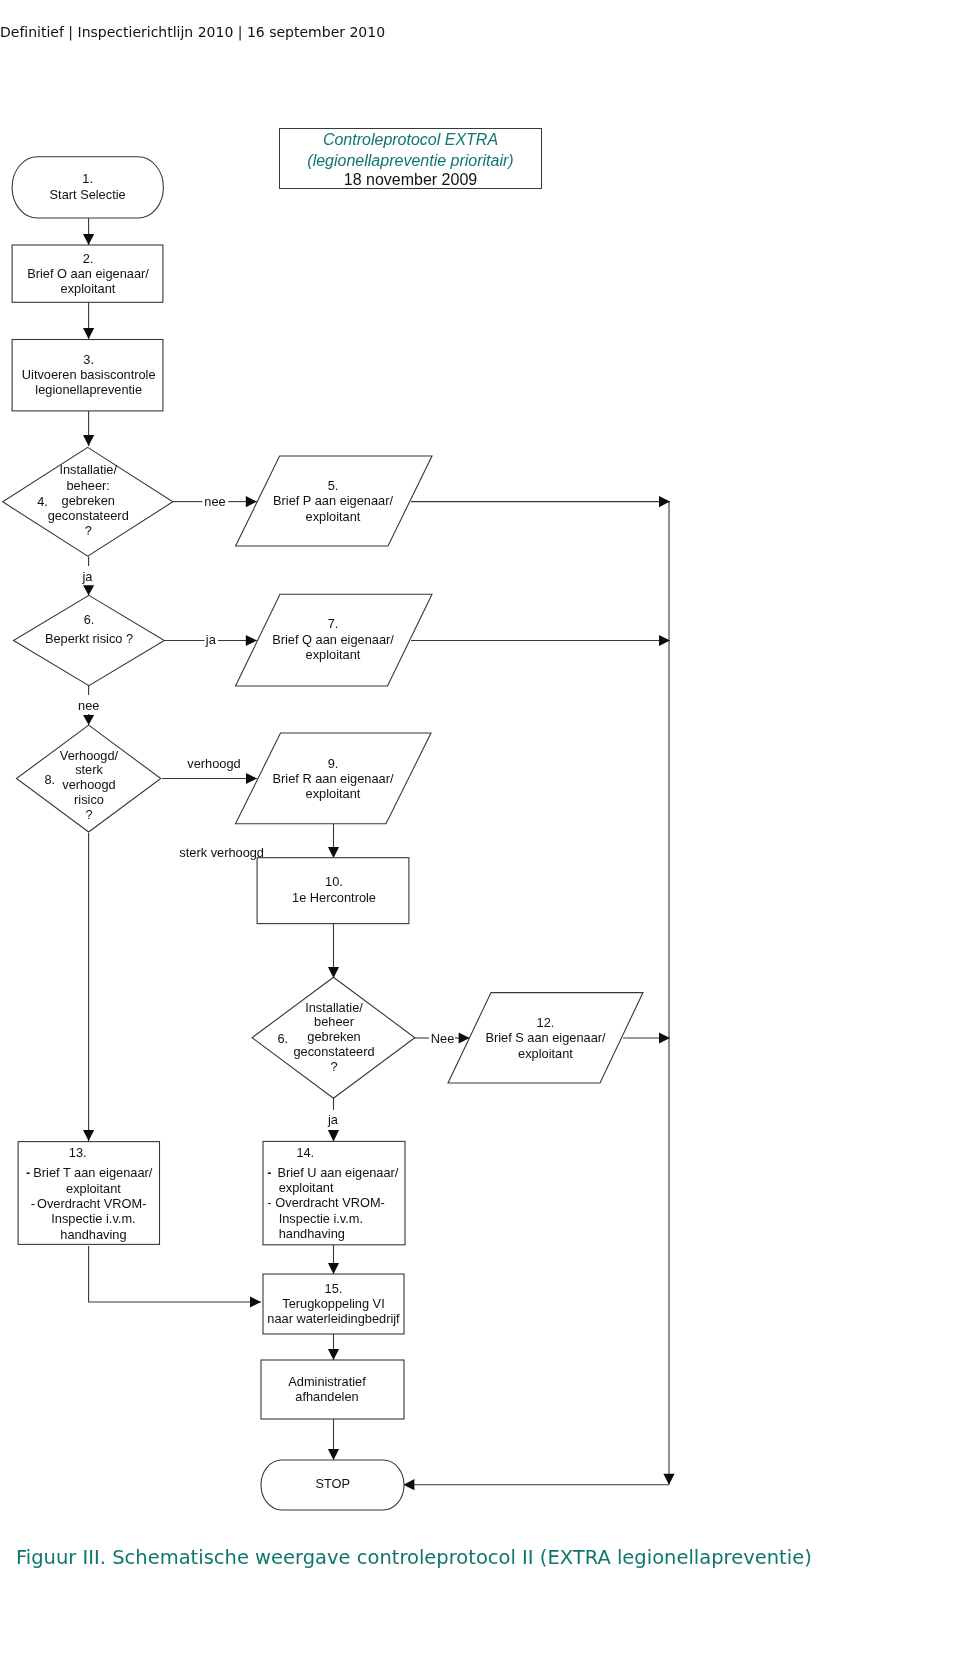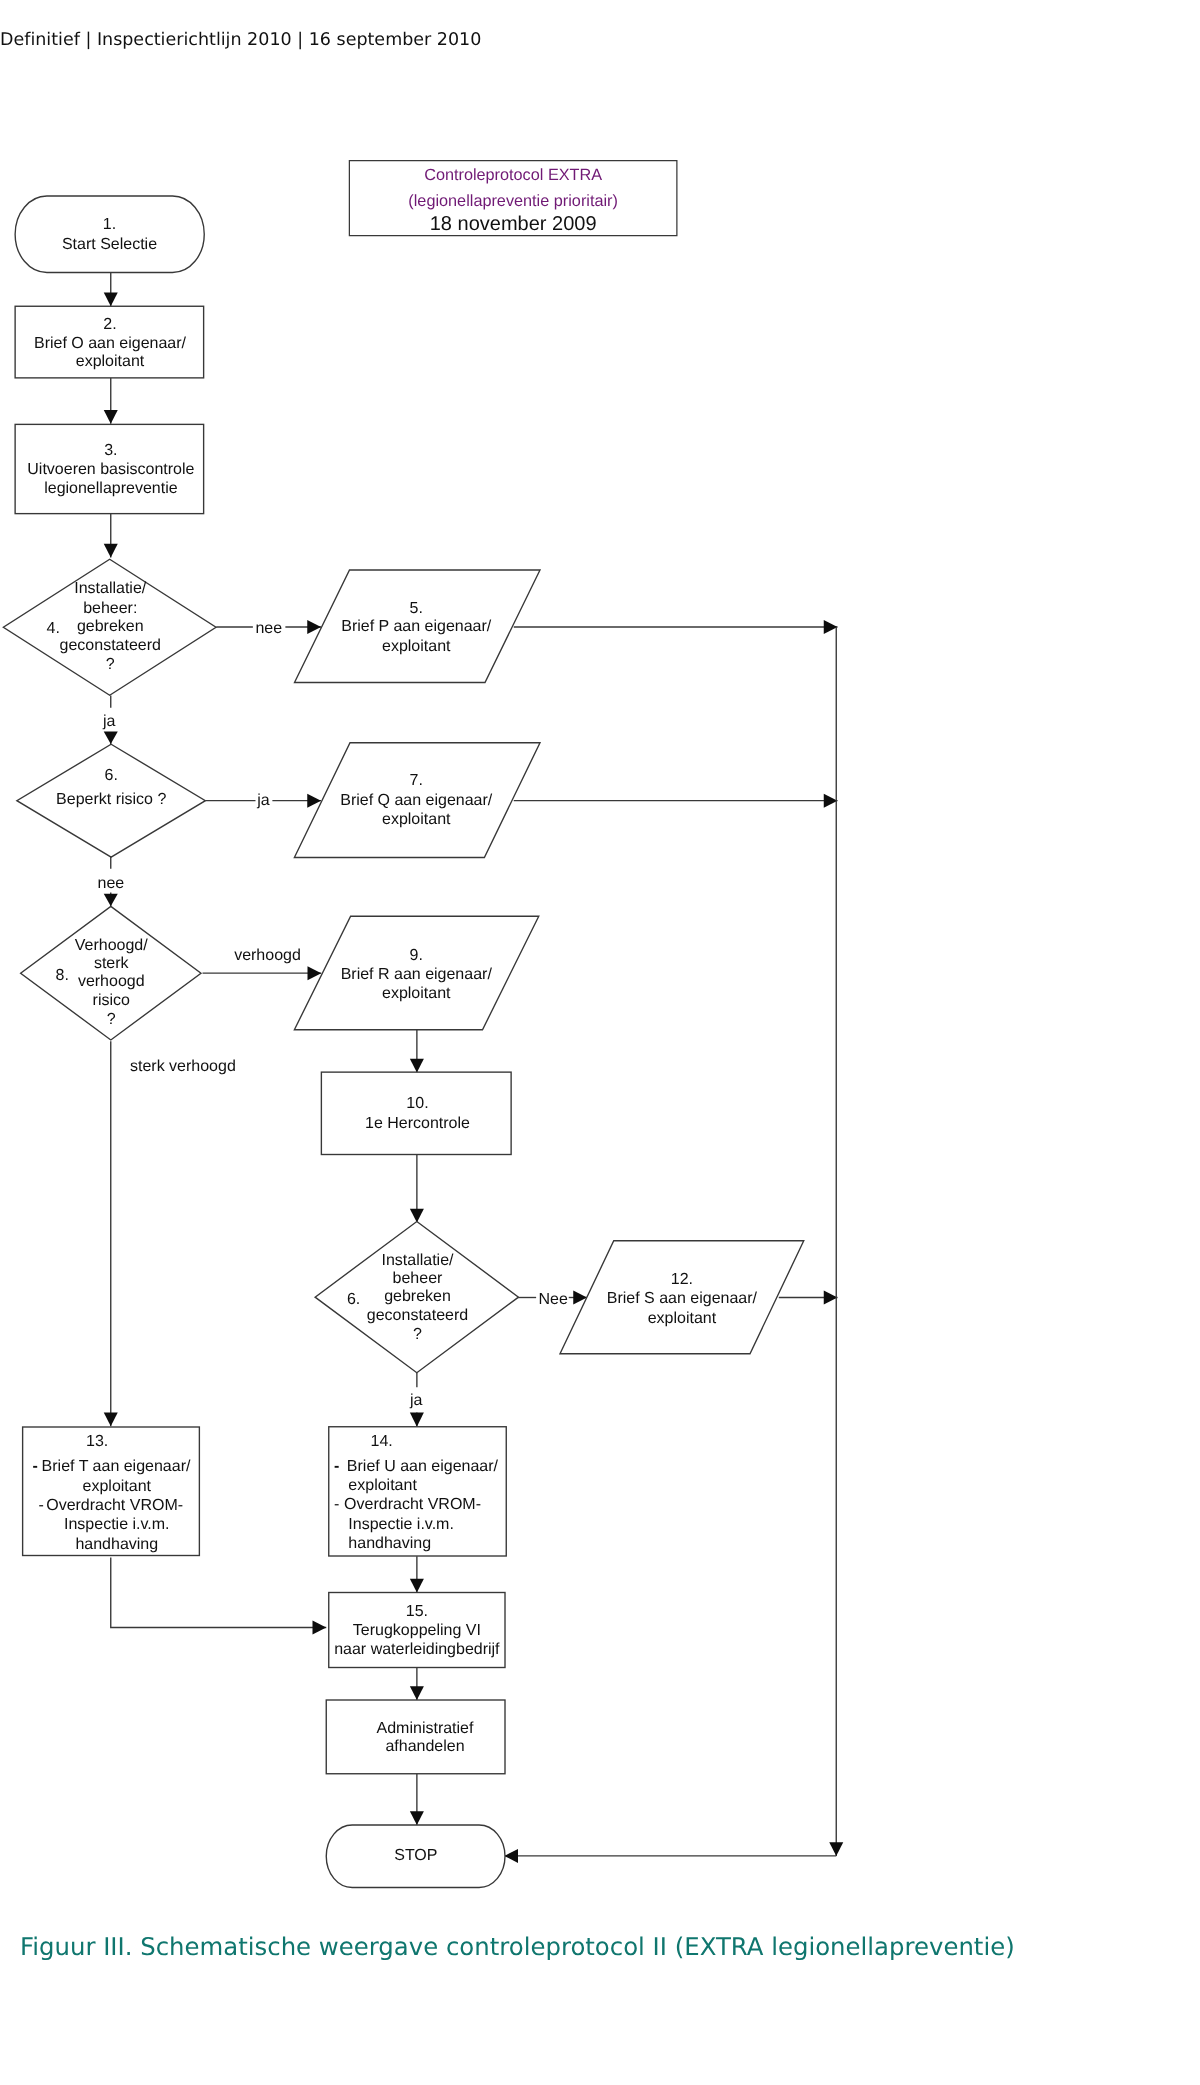--- a/index.html
+++ b/index.html
@@ -10,21 +10,21 @@
   .ftr{position:absolute;left:0;top:1652px;width:961px;text-align:right;font-family:"DejaVu Sans",sans-serif;font-size:14.2px;color:#111111;}
   svg.flow{position:absolute;left:0;top:0;width:960px;height:1668px;}
   .nodetext,.nodenum,.edgelbl,.blist{position:absolute;font-family:"Liberation Sans",sans-serif;font-size:12.8px;color:#111;white-space:nowrap;}
   .nodetext{text-align:center;}
   .nodenum{line-height:15px;}
   .edgelbl{text-align:center;}
   .blist{text-align:left;}
   .blist .b{display:inline-block;}
   .blist .b1{font-weight:bold;}
   .titlebox{position:absolute;box-sizing:border-box;border:1.1px solid #383838;background:#fff;text-align:center;}
-  .t1{font-size:13px;color:#701a75;}
+  .t1{font-size:16px;color:#0f766e;font-style:italic;}
   .t3{font-size:16px;color:#111;}
 </style>
 </head>
 <body>
 
 <div id="page">
 
  <div class="hdr">Definitief | Inspectierichtlijn 2010 | 16 september 2010</div>
 
  <svg class="flow" viewBox="0 0 960 1668" width="960" height="1668">
@@ -137,21 +137,21 @@
   <div class="nodetext" style="left:395.5px;top:991.86px;width:300px;line-height:15.4px;">
       <div>12.</div>
       <div>Brief S aan eigenaar/</div>
       <div>exploitant</div>
     </div>
   <div class="nodetext" style="left:183.5px;top:1257.81px;width:300px;line-height:15.1px;">
       <div>15.</div>
       <div>Terugkoppeling VI</div>
       <div>naar waterleidingbedrijf</div>
     </div>
-  <div class="nodetext" style="left:190px;top:1351.06px;width:300px;line-height:15px;">
+  <div class="nodetext" style="left:177px;top:1351.06px;width:300px;line-height:15px;">
       <div>Administratief</div>
       <div>afhandelen</div>
     </div>
   <div class="nodetext" style="left:182.7px;top:1453.06px;width:300px;line-height:15px;">
       <div>STOP</div>
     </div>
   <div class="nodetext" style="left:-61.8px;top:439.36px;width:300px;line-height:15.2px;">
       <div>Installatie/</div>
       <div>beheer:</div>
       <div>gebreken</div>
@@ -191,21 +191,21 @@
       <div style="padding-left:11.4px"><span>Inspectie i.v.m.</span></div>
       <div style="padding-left:11.4px"><span>handhaving</span></div>
     </div>
   <div class="edgelbl" style="left:155px;top:470.66px;width:120px;line-height:15px;">nee</div>
   <div class="edgelbl" style="left:27.4px;top:545.56px;width:120px;line-height:15px;">ja</div>
   <div class="edgelbl" style="left:150.8px;top:608.86px;width:120px;line-height:15px;">ja</div>
   <div class="edgelbl" style="left:28.75px;top:674.76px;width:120px;line-height:15px;">nee</div>
   <div class="edgelbl" style="left:154px;top:732.66px;width:120px;line-height:15px;">verhoogd</div>
   <div class="edgelbl" style="left:382.6px;top:1007.66px;width:120px;line-height:15px;">Nee</div>
   <div class="edgelbl" style="left:273px;top:1088.66px;width:120px;line-height:15px;">ja</div>
-  <div class="edgelbl" style="left:104px;top:821.66px;width:160px;text-align:left;line-height:15px;">sterk verhoogd</div>
+  <div class="edgelbl" style="left:104px;top:821.66px;width:160px;text-align:right;line-height:15px;">sterk verhoogd</div>
 
  <div class="titlebox" style="left:279px;top:105px;width:263px;height:61px;">
    <div class="t1" style="line-height:20.2px;margin-top:1.3px;">Controleprotocol EXTRA</div>
    <div class="t1" style="line-height:20.2px;">(legionellapreventie prioritair)</div>
    <div class="t3" style="line-height:18.5px;">18 november 2009</div>
  </div>
 
  <div class="cap">Figuur III. Schematische weergave controleprotocol II (EXTRA legionellapreventie)</div>
  <div class="ftr">Pagina 19 van 42</div>
 </div>

